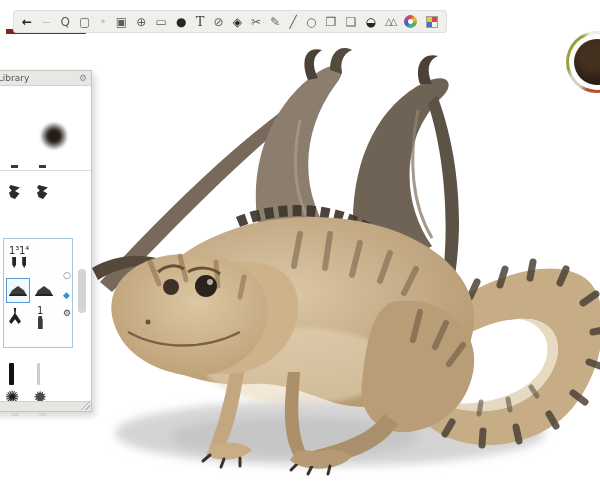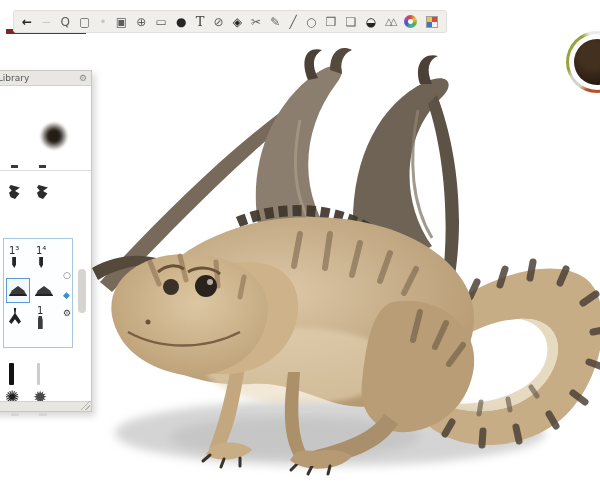--- a/index.html
+++ b/index.html
@@ -244,21 +244,21 @@
         <div class="flagbrush"></div>
       </div>
 
     <div class="sel-group"></div>
     <div class="wedge-selected"></div>
 
     <div class="cell" style="left:44px;top:160px;">
       <span class="suplabel">1³</span>
       <div class="pencilshape"></div>
     </div>
-    <div class="cell" style="left:71px;top:160px;">
+    <div class="cell" style="left:54px;top:160px;">
       <span class="suplabel">1⁴</span>
       <div class="pencilshape"></div>
     </div>
 
     <div class="cell" style="left:44px;top:200px;">
         <div class="wedge"></div>
       </div>
     <div class="cell" style="left:70px;top:200px;">
         <div class="wedge"></div>
       </div>

